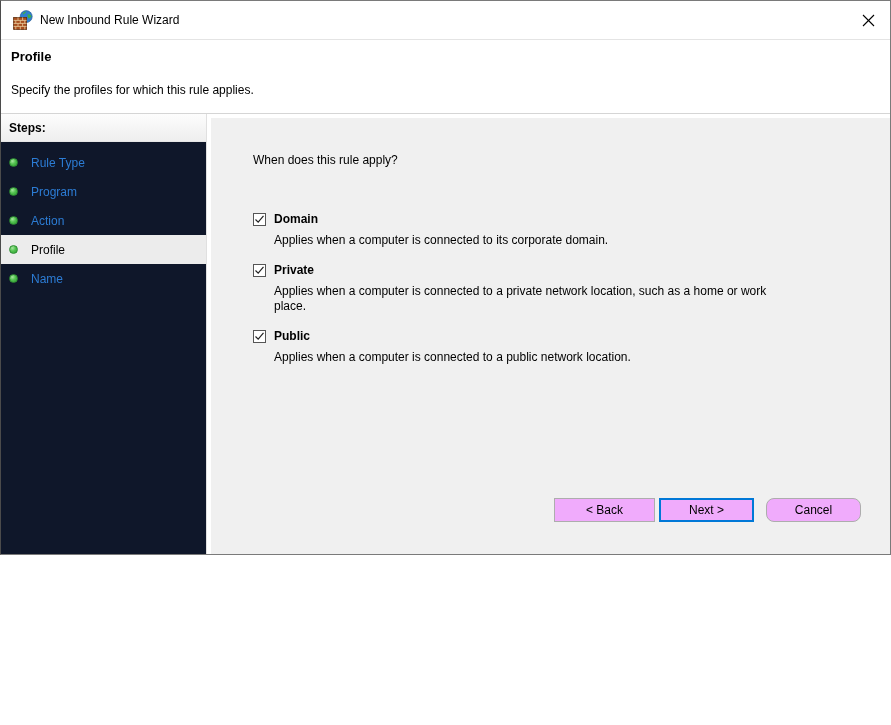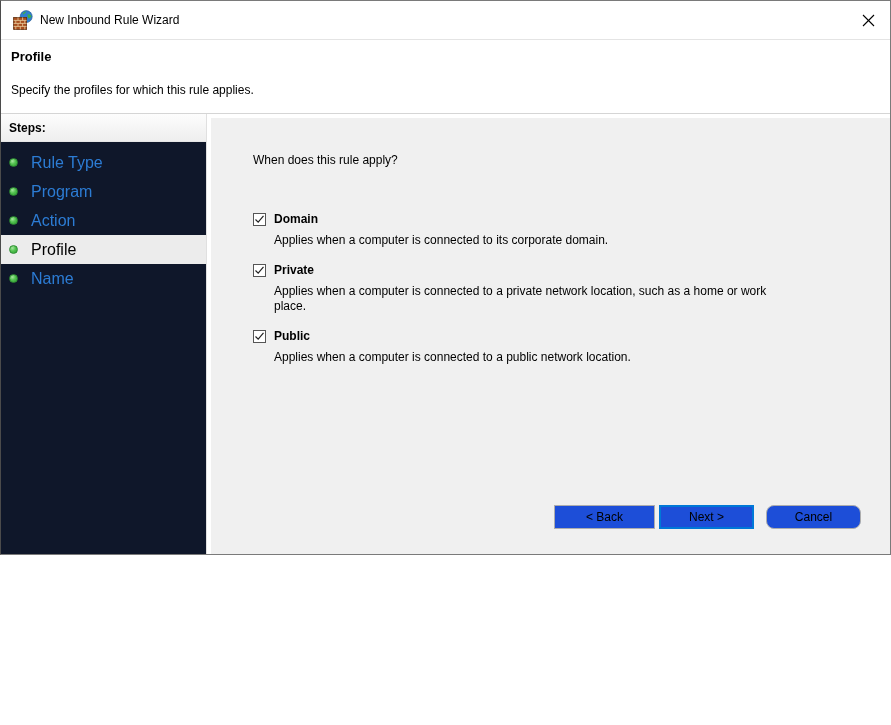--- a/index.html
+++ b/index.html
@@ -56,40 +56,40 @@
     border-bottom: 1px solid #e6e6e6;
     display: flex; align-items: center;
     padding-left: 8px;
     font-size: 12px; font-weight: bold; color: #000;
   }
   .steps-list { margin-top: 6px; }
   .step-item {
     height: 29px;
     display: flex; align-items: center;
     padding-left: 8px;
-    font-size: 16px;
+    font-size: 12px;
     cursor: default;
   }
   .step-item .dot {
     width: 9px; height: 9px; border-radius: 50%;
     background: radial-gradient(circle at 35% 30%, #a8e6a0 0%, #52c24f 45%, #2f9e33 100%);
     border: 1px solid #2f8f33;
     margin-right: 13px;
     flex: 0 0 9px;
   }
   .step-item .step-label { color: #2c7cd4; }
   .step-item.current { background: #ececec; }
   .step-item.current .step-label { color: #000; }
 
   .content {
     flex: 1;
     margin-left: 4px; margin-top: 4px;
     background: #f0f0f0;
     display: flex; flex-direction: column;
-    padding: 35px 29px 25px 42px;
+    padding: 35px 29px 32px 42px;
     min-height: 0;
   }
   .question { font-size: 12px; color: #000; }
 
   .profile-group { margin-top: 15px; }
   .profile-group.first { margin-top: 45px; }
   .check-row { display: flex; align-items: center; }
   .checkbox {
     width: 13px; height: 13px;
     background: #fff;
@@ -104,21 +104,21 @@
     max-width: 512px; line-height: 15px;
   }
 
   
   .button-row {
     margin-top: auto;
     display: flex; justify-content: flex-end; align-items: center;
   }
   .btn {
     height: 24px;
-    background: #1d4ed8;
+    background: #f0abfc;
     border: 1px solid #adadad;
     font-family: "Liberation Sans", sans-serif;
     font-size: 12px; color: #000;
     display: flex; align-items: center; justify-content: center;
     cursor: default;
   }
   .btn-back { width: 101px; margin-right: 4px; }
   .btn-next { width: 95px; border: 2px solid #0078d7; margin-right: 12px; }
   .btn-cancel { width: 95px; border-radius: 8px; }
 </style>

